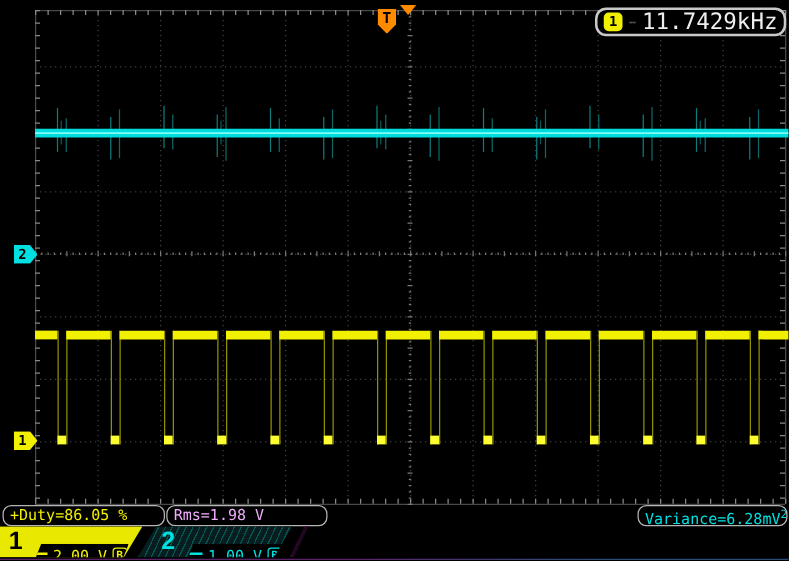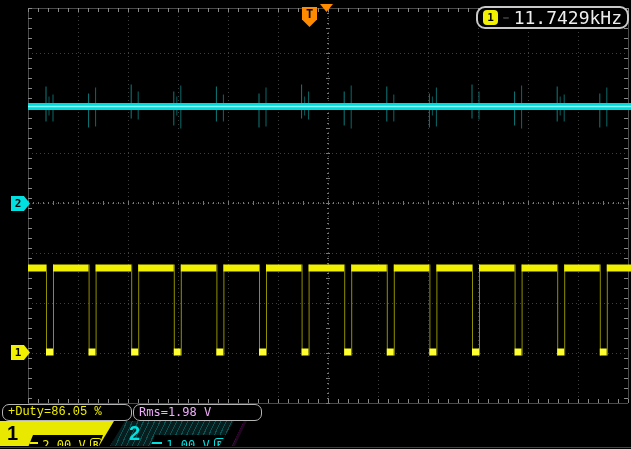--- a/index.html
+++ b/index.html
@@ -45,21 +45,21 @@
   }
   .ch2m{top:196px; background:#00e0e0;}
   .ch1m{top:345px; background:#f0f000;}
 
   
   .mbox{
     position:absolute; top:404px; height:17px; background:#000;
     border:1px solid #b5b5b5; border-radius:7px; font-size:12px;
     line-height:14px; padding:0 5px; white-space:nowrap; overflow:hidden;
   }
-  .m1{left:2px;   width:130px; color:#f0f000;font-family:Liberation Mono, monospace;}
+  .m1{left:2px;   width:130px; color:#f0f000;}
   .m2{left:133px; width:129px; color:#f0abfc;}
   .m3{left:510px; width:120px; color:#00e0e0;}
   .m3 sup{font-size:9px;}
 
   
   .chbar{position:absolute; left:0; top:421px; width:631px; height:25px;}
   .chblock{position:absolute; top:0; height:25px;}
   .ch1-block{
     left:0; width:114px; background:#e8e800;
     clip-path:polygon(0 0,100% 0,calc(100% - 15px) 100%,0 100%);
@@ -647,20 +647,23 @@
 
   <div class="ch-marker ch2m">2</div>
   <div class="ch-marker ch1m">1</div>
 
   <div class="mbox m1">
     <span>+Duty=86.05 %</span>
   </div>
   <div class="mbox m2">
     <span>Rms=1.98 V</span>
   </div>
+  <div class="mbox m3">
+    <span>Variance=6.28mV</span><sup>2</sup>
+  </div>
 
   <div class="chbar">
     <div class="chblock ch1-block">
       <span class="ch-num">1</span>
       <div class="ch-inner">
         <span class="dc-icon">
           <div class="t"></div>
             <div class="b"></div>
         </span>
         <span>2.00 V</span>

